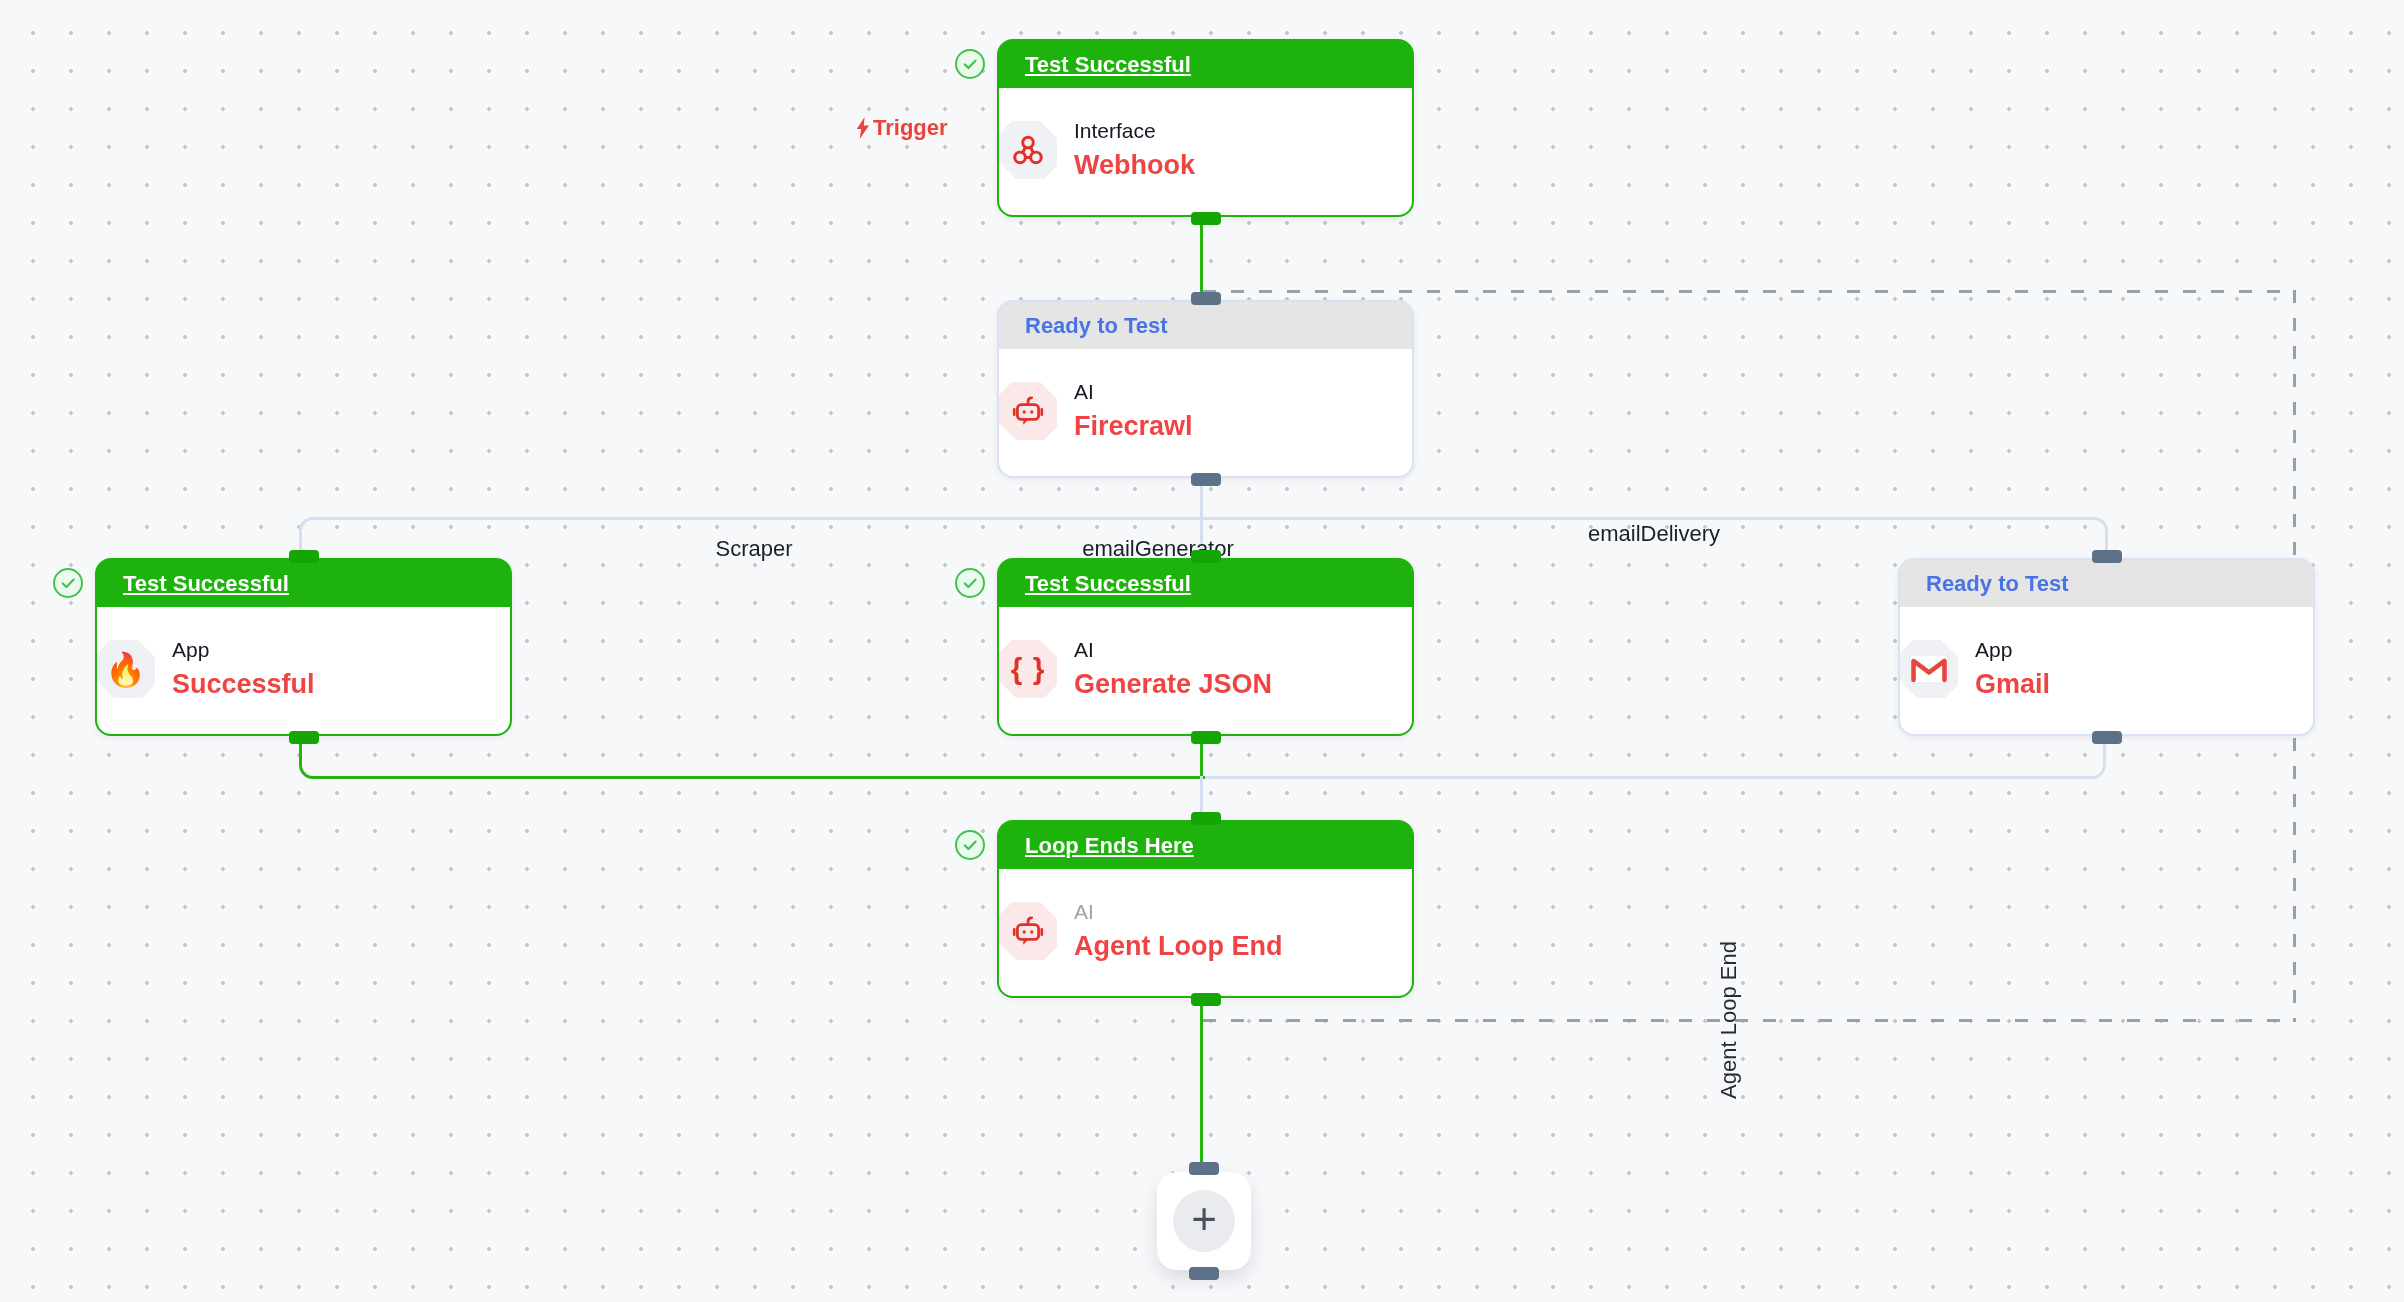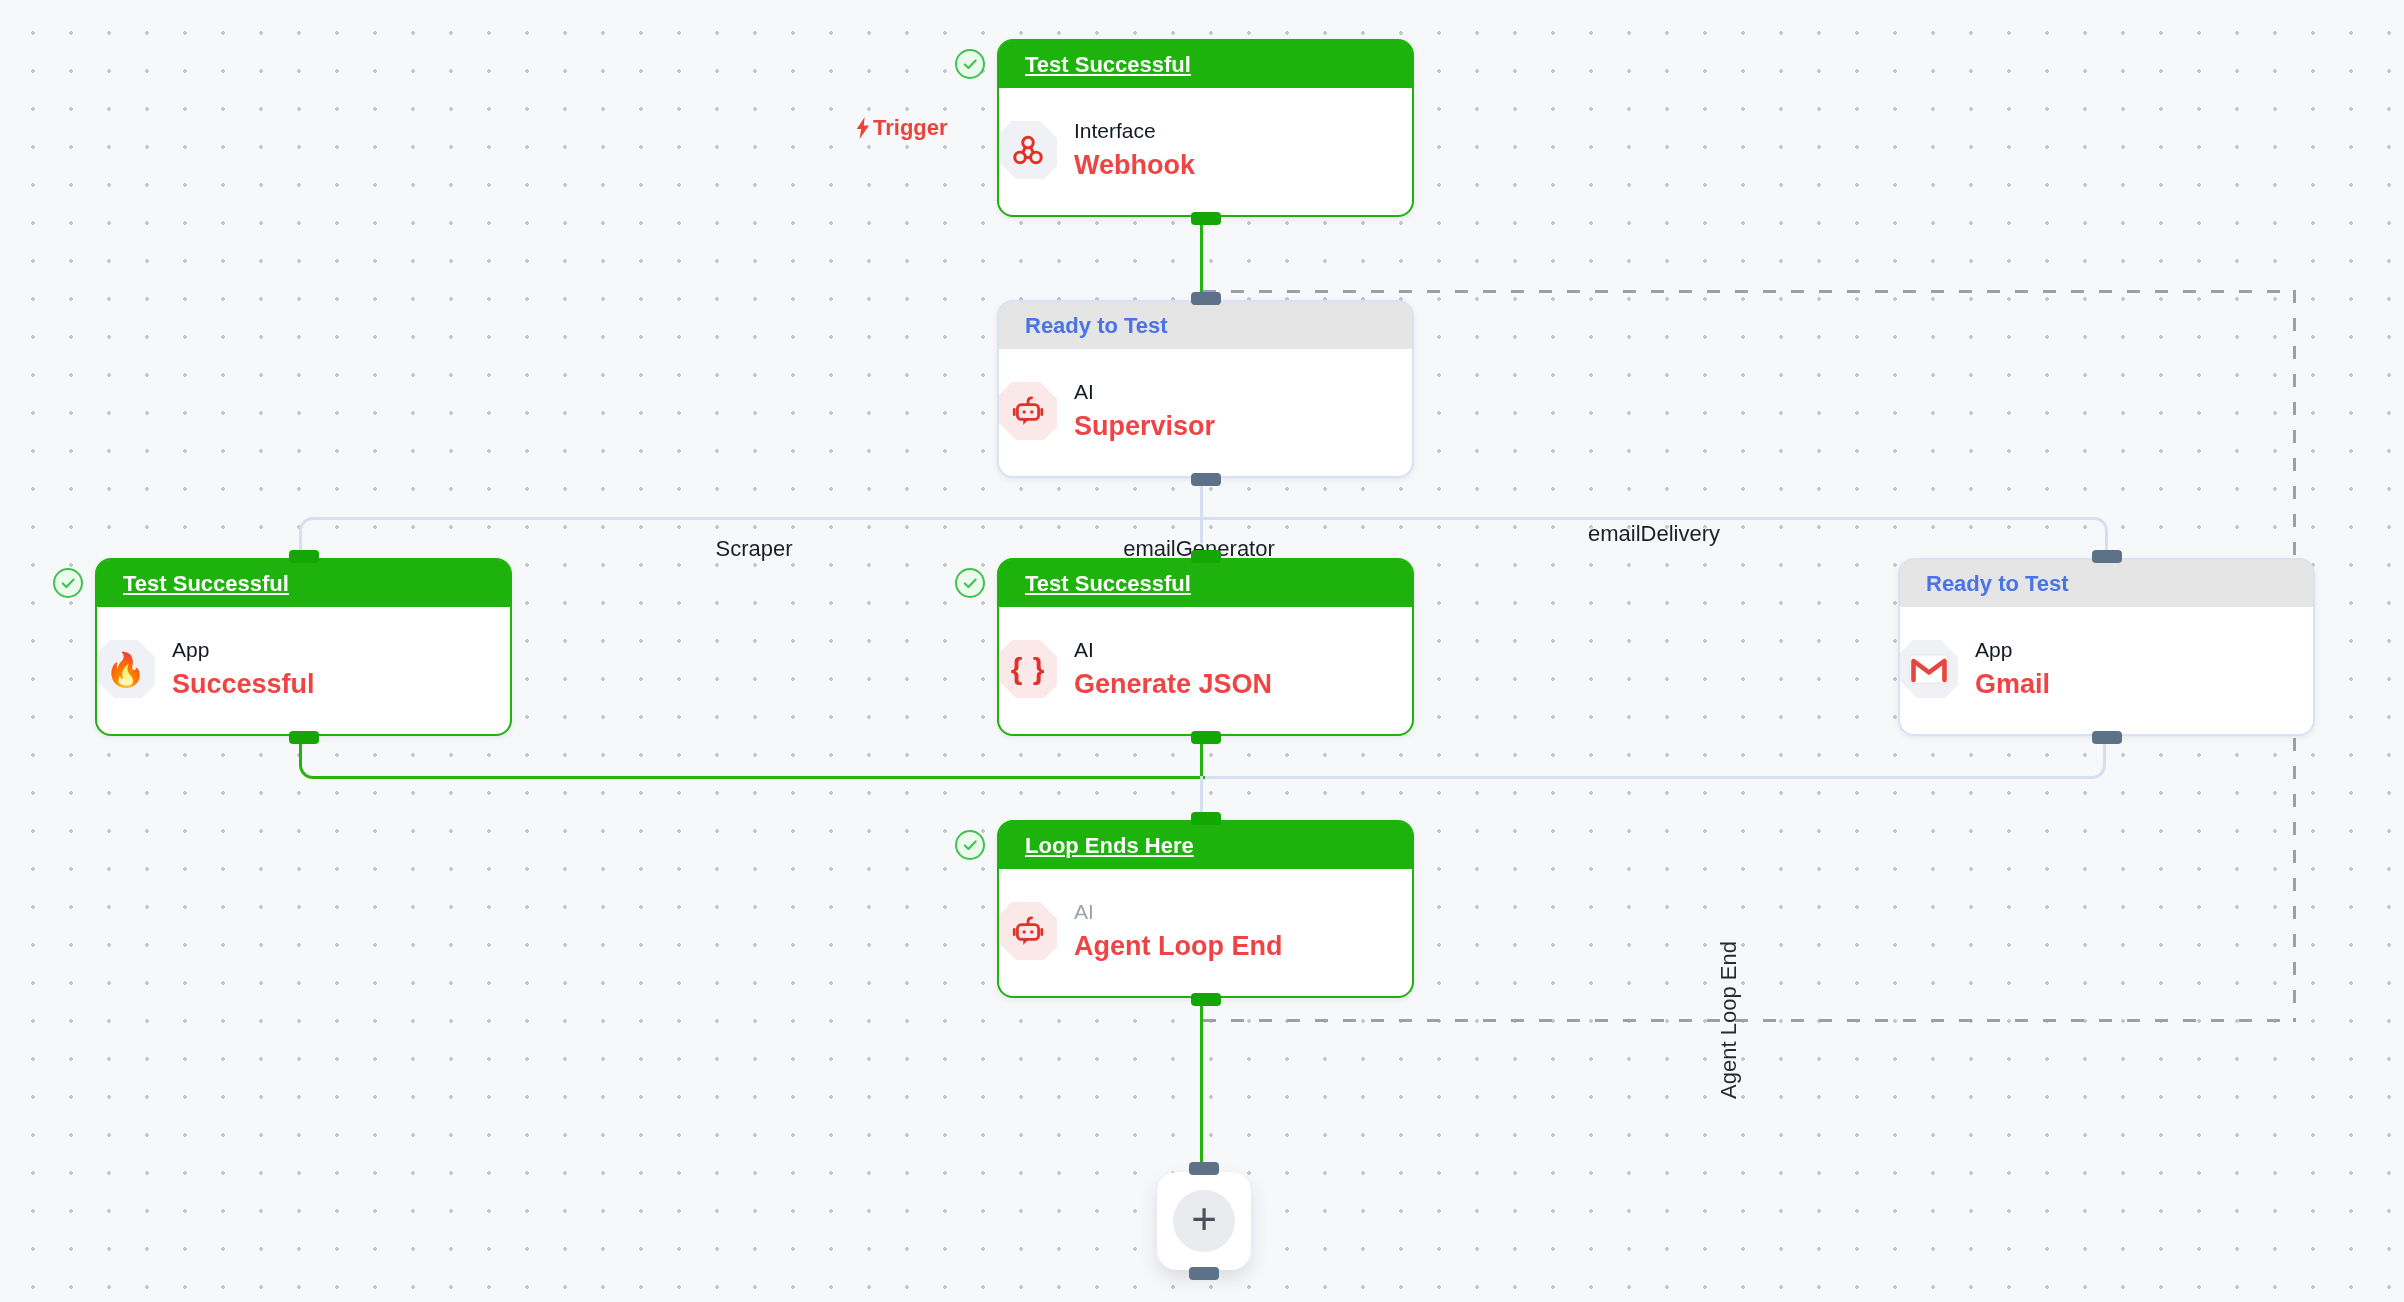--- a/index.html
+++ b/index.html
@@ -101,21 +101,21 @@
   <div class="vline blue-line" style="left:1200px;top:474px;height:45px;"></div>
   <div class="bracket" style="left:299px;top:517px;width:1803px;height:40px;"></div>
   <div class="vline blue-line" style="left:1200px;top:517px;height:41px;"></div>
   <div class="merge-blue" style="left:1202px;top:733px;width:901px;height:43px;"></div>
   <div class="merge-green" style="left:299px;top:733px;width:903px;height:43px;"></div>
   <div class="vline green-line" style="left:1200px;top:733px;height:44px;"></div>
   <div class="vline blue-line" style="left:1200px;top:776px;height:44px;"></div>
   <div class="vline green-line" style="left:1200px;top:994px;height:180px;"></div>
 
   <div class="edge-label" style="left:644px;top:536px;">Scraper</div>
-  <div class="edge-label" style="left:1089px;top:536px;text-decoration:underline;">emailGenerator</div>
+  <div class="edge-label" style="left:1048px;top:536px;text-decoration:underline;">emailGenerator</div>
   <div class="edge-label" style="left:1544px;top:521px;">emailDelivery</div>
 
   <div class="trigger" style="left:856px;top:115px;">
     <svg width="14" height="22" viewBox="0 0 14 22">
         <path d="M8.6 0 L0.8 12 h4.4 L3.6 22 L13 8.6 H7.8 Z" fill="#e8443b"></path>
       </svg>
     <span>Trigger</span>
   </div>
 
   <div class="group-label" style="left:1729px;top:1020px;">Agent Loop End</div>
@@ -152,21 +152,21 @@
           <path d="M17 11 V8 Q17 4.5 20.5 4.5"></path>
             <rect x="7" y="11" width="20" height="14" rx="3.6"></rect>
           <circle cx="13.4" cy="18" r="1.6" fill="#e23128" stroke="none"></circle>
             <circle cx="20.6" cy="18" r="1.6" fill="#e23128" stroke="none"></circle>
           <path d="M4 15.5 v5 M30 15.5 v5"></path>
             <path d="M12.5 25 V30 L17.5 25 Z" fill="#e23128" stroke="none"></path>
         </svg>
       </div>
       <div class="txt">
         <div class="cat">AI</div>
-        <div class="nm">Supervisor</div>
+        <div class="nm">Firecrawl</div>
       </div>
     </div>
     <div class="handle slate h-top"></div>
     <div class="handle slate h-bot"></div>
   </div>
 
   <div class="node green" style="left:95px;top:558px;">
     <div class="check">
       <svg width="26" height="26" viewBox="0 0 30 30">
           <path d="M9 15.5 l4.2 4.2 L21.5 11" stroke="#3fc24e" stroke-width="2.4" fill="none" stroke-linecap="round" stroke-linejoin="round"></path>

